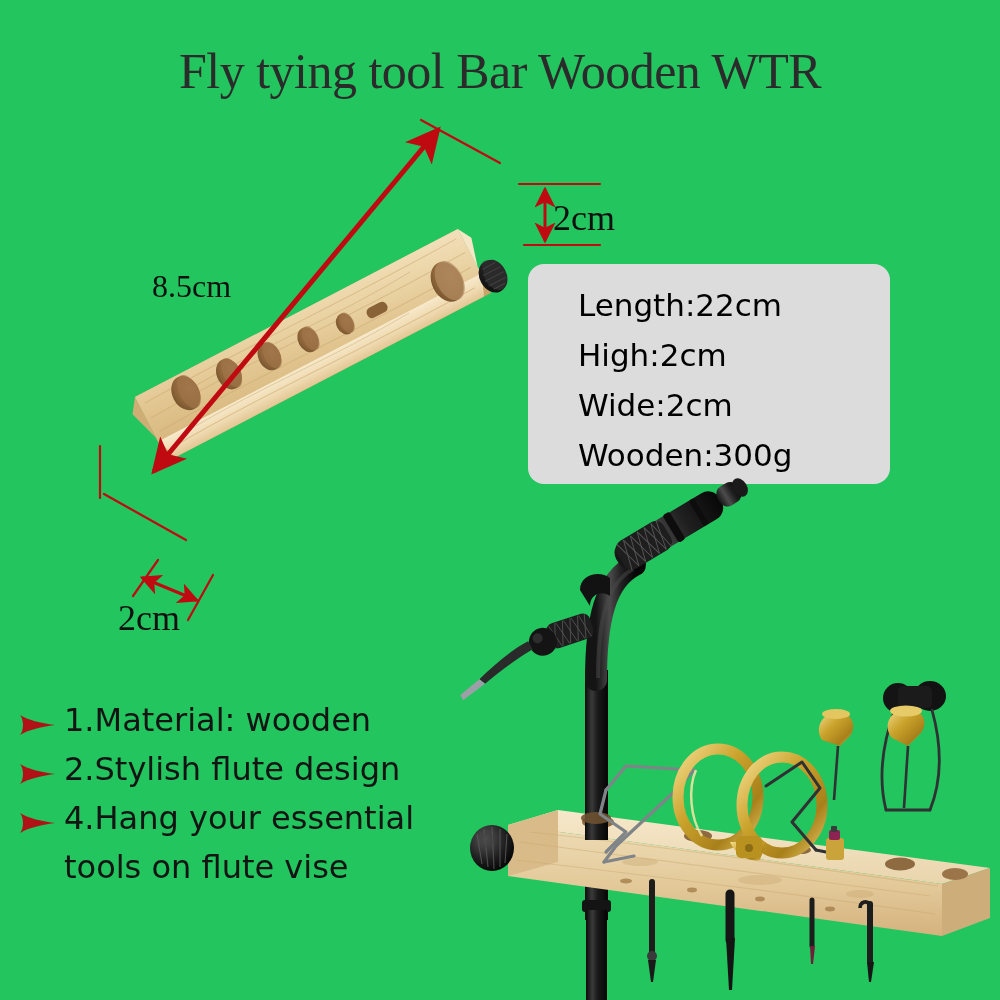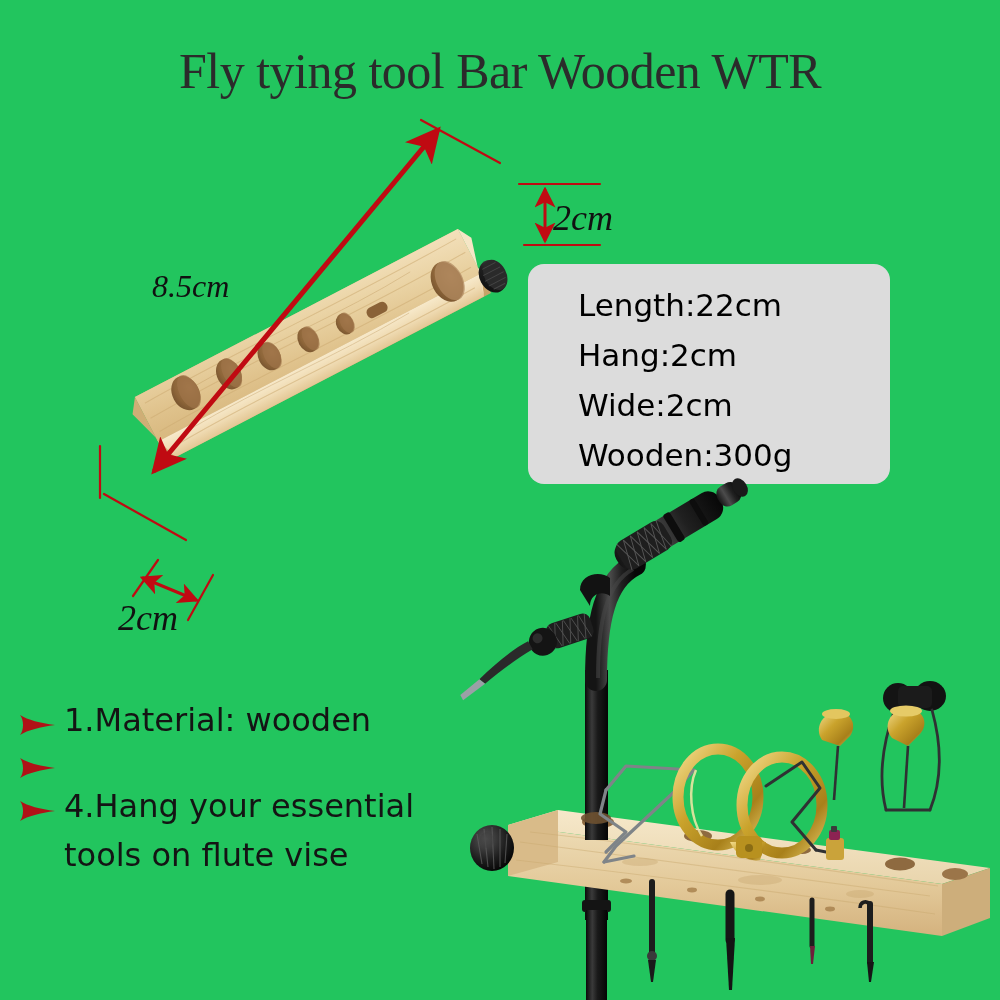--- a/index.html
+++ b/index.html
@@ -81,21 +81,20 @@
     white-space: nowrap;
   }
   .feature-row.nomark .feature-arrow { visibility: hidden; }
 
   
   .dim-label {
     position: absolute;
     font-family: "Liberation Serif", serif;
     color: #111111;
     white-space: nowrap;
-    font-style: italic;
   }
   #dim-length { left: 152px; top: 268px; font-size: 32px; }
   #dim-height { left: 553px; top: 197px; font-size: 36px; }
   #dim-width  { left: 118px; top: 597px; font-size: 36px; }
 
   svg { display: block; }
   #art-top, #art-bottom {
     position: absolute;
     pointer-events: none;
   }
@@ -224,21 +223,21 @@
     </g>
   </svg>
 
   <div class="dim-label" id="dim-length">8.5cm</div>
   <div class="dim-label" id="dim-height">2cm</div>
   <div class="dim-label" id="dim-width">2cm</div>
 
   <div id="spec-box">
     <div id="spec-list">
       <div class="spec-line">Length:22cm</div>
-      <div class="spec-line">Hang:2cm</div>
+      <div class="spec-line">High:2cm</div>
       <div class="spec-line">Wide:2cm</div>
       <div class="spec-line">Wooden:300g</div>
     </div>
   </div>
 
   <div id="features">
 
     <div class="feature-row">
       <span class="feature-arrow">
         <svg width="40" height="26" viewBox="0 0 40 26">
@@ -247,20 +246,21 @@
       </span>
       <span class="feature-text">1.Material: wooden</span>
     </div>
 
     <div class="feature-row">
       <span class="feature-arrow">
         <svg width="40" height="26" viewBox="0 0 40 26">
           <path d="M2,3 C10,8 22,11 37,13 C22,15 10,18 2,23 C6,18 6,8 2,3 Z" fill="#b01217"></path>
         </svg>
       </span>
+      <span class="feature-text">2.Stylish flute design</span>
     </div>
 
     <div class="feature-row">
       <span class="feature-arrow">
         <svg width="40" height="26" viewBox="0 0 40 26">
           <path d="M2,3 C10,8 22,11 37,13 C22,15 10,18 2,23 C6,18 6,8 2,3 Z" fill="#b01217"></path>
         </svg>
       </span>
       <span class="feature-text">4.Hang your essential</span>
     </div>

